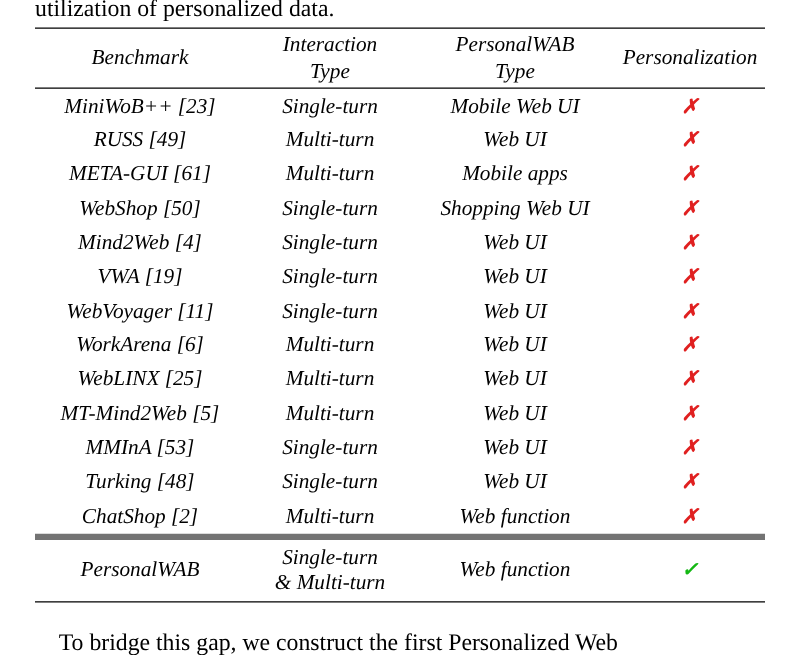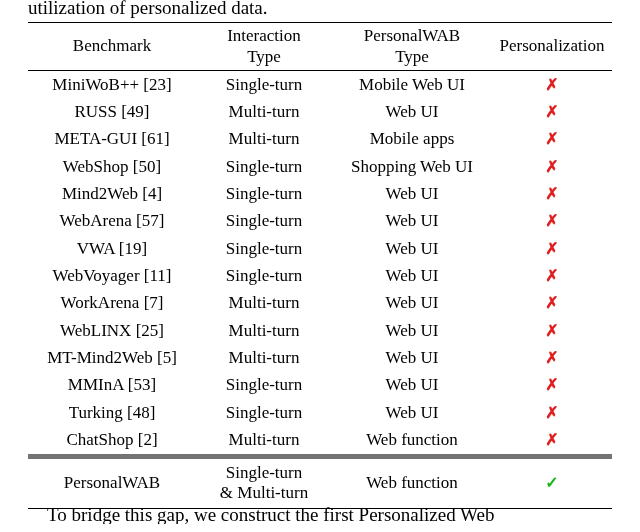--- a/index.html
+++ b/index.html
@@ -31,20 +31,21 @@
   .tablewrap {
     position: absolute;
     top: 22px;
     left: 28px;
     right: 28px;
   }
   table {
     width: 100%;
     border-collapse: collapse;
     table-layout: fixed;
+    font-style: italic;
   }
   col.c1 { width: 168px; }
   col.c2 { width: 136px; }
   col.c3 { width: 160px; }
   col.c4 { width: auto; }
   th, td {
     text-align: center;
     padding: 2px 4px;
     font-weight: normal;
     line-height: 1.22;
@@ -142,39 +143,33 @@
             <td>Shopping Web UI</td>
             <td><span class="cross">✗</span></td>
           </tr>
           <tr>
             <td>Mind2Web [4]</td>
             <td>Single-turn</td>
             <td>Web UI</td>
             <td><span class="cross">✗</span></td>
           </tr>
           <tr>
-            <td>WebArena [57]</td>
-            <td>Single-turn</td>
-            <td>Web UI</td>
-            <td><span class="cross">✗</span></td>
-          </tr>
-          <tr>
             <td>VWA [19]</td>
             <td>Single-turn</td>
             <td>Web UI</td>
             <td><span class="cross">✗</span></td>
           </tr>
           <tr>
             <td>WebVoyager [11]</td>
             <td>Single-turn</td>
             <td>Web UI</td>
             <td><span class="cross">✗</span></td>
           </tr>
           <tr>
-            <td>WorkArena [7]</td>
+            <td>WorkArena [6]</td>
             <td>Multi-turn</td>
             <td>Web UI</td>
             <td><span class="cross">✗</span></td>
           </tr>
           <tr>
             <td>WebLINX [25]</td>
             <td>Multi-turn</td>
             <td>Web UI</td>
             <td><span class="cross">✗</span></td>
           </tr>

